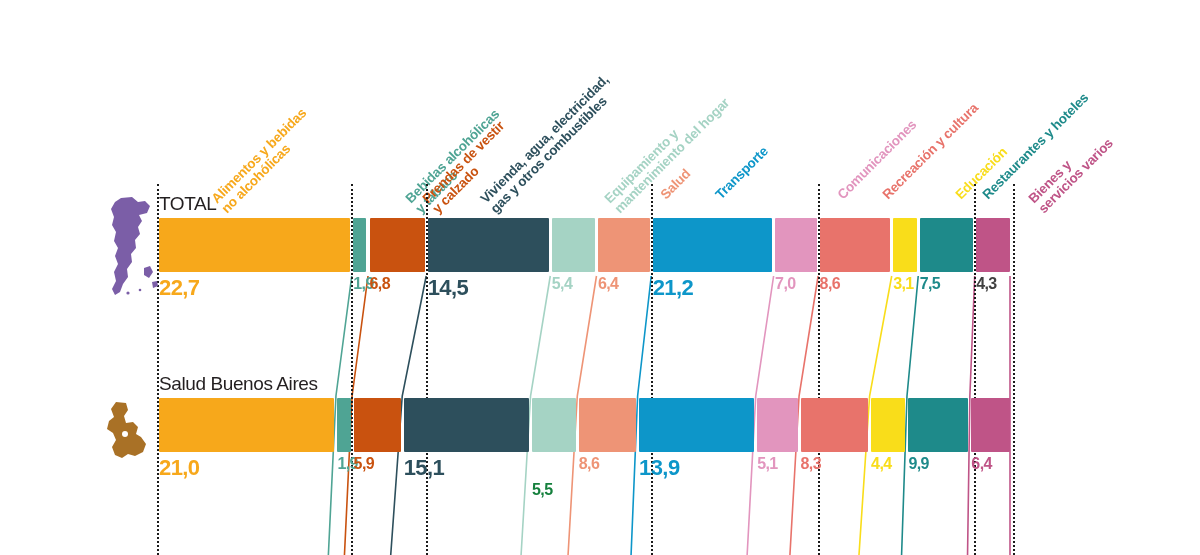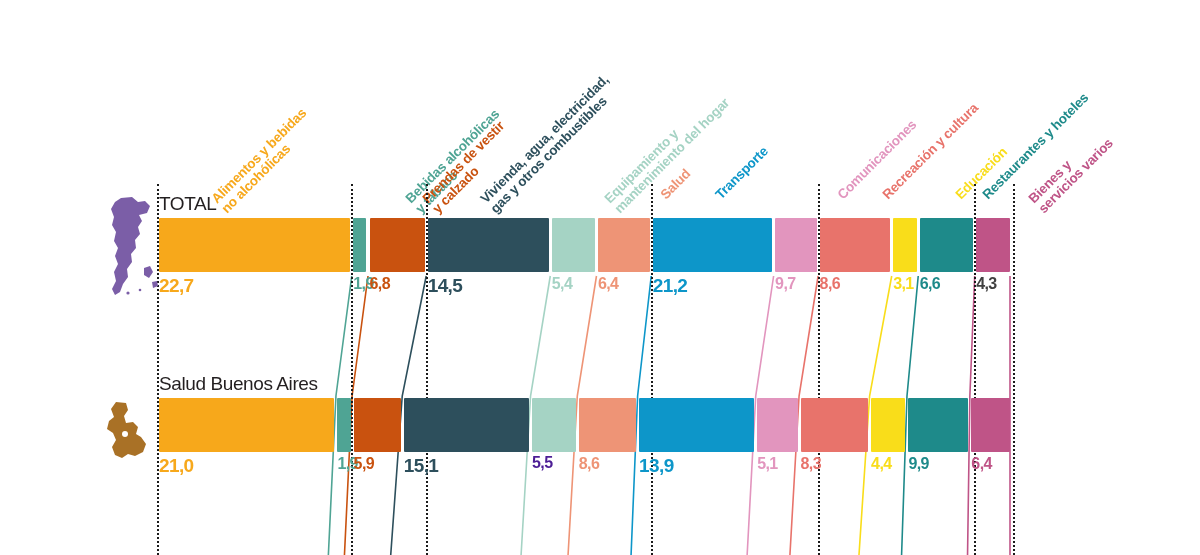--- a/index.html
+++ b/index.html
@@ -35,21 +35,21 @@
     letter-spacing: -0.4px;
   }
   .bar { position: absolute; height: 54px; }
   .seg {
     position: absolute; top: 0; height: 100%;
     border-radius: 1px;
   }
   .val {
     position: absolute;
     font-weight: bold;
-    font-size: 19px;
+    font-size: 22px;
     white-space: nowrap;
     letter-spacing: -0.6px;
   }
   .val.small { font-size: 16px; }
 
   
   .mapicon { position: absolute; }
 
   
   .dotline {
@@ -137,24 +137,24 @@
         <div class="seg" title="Bienes y servicios varios" style="left: 817.204px; width: 33.7956px; background: rgb(191, 84, 135);"></div>
       </div>
     <div id="vals-0">
         <div class="val" style="color: rgb(247, 168, 27); left: 159px; top: 275px;">22,7</div>
         <div class="val small" style="color: rgb(79, 164, 148); left: 353.246px; top: 275px;">1,9</div>
         <div class="val small" style="color: rgb(201, 82, 15); left: 369.505px; top: 275px;">6,8</div>
         <div class="val" style="color: rgb(45, 79, 92); left: 427.693px; top: 275px;">14,5</div>
         <div class="val small" style="color: rgb(165, 211, 196); left: 551.772px; top: 275px;">5,4</div>
         <div class="val small" style="color: rgb(238, 148, 118); left: 597.98px; top: 275px;">6,4</div>
         <div class="val" style="color: rgb(13, 150, 201); left: 652.745px; top: 275px;">21,2</div>
-        <div class="val small" style="color: rgb(226, 149, 190); left: 775.112px; top: 275px;">9,7</div>
+        <div class="val small" style="color: rgb(226, 149, 190); left: 775.112px; top: 275px;">7,0</div>
         <div class="val small" style="color: rgb(232, 115, 107); left: 819.609px; top: 275px;">8,6</div>
         <div class="val small" style="color: rgb(249, 221, 26); left: 893.2px; top: 275px;">3,1</div>
-        <div class="val small" style="color: rgb(30, 138, 138); left: 919.727px; top: 275px;">6,6</div>
+        <div class="val small" style="color: rgb(30, 138, 138); left: 919.727px; top: 275px;">7,5</div>
         <div class="val small" style="color: #404040; left: 976.204px; top: 275px;">4,3</div>
       </div>
   </div>
 
   <div class="row">
     <div class="mapicon" style="left:100px; top:400px;">
       <svg width="58" height="74" viewBox="0 0 58 74" aria-hidden="true">
         <path fill="#A97126" d="M16 2 L26 3 L28 10 L24 16 L26 23 L33 22 L38 27 L36 34
           L41 37 L46 44 L43 52 L35 56 L28 54 L22 58 L15 55 L12 47 L16 40 L13 33 L7 29
           L9 21 L14 17 L11 9 Z"></path>
@@ -174,21 +174,21 @@
         <div class="seg" title="Recreación y cultura" style="left: 641.562px; width: 67.5294px; background: rgb(232, 115, 107);"></div>
         <div class="seg" title="Educación" style="left: 712.092px; width: 34.3891px; background: rgb(249, 221, 26);"></div>
         <div class="seg" title="Restaurantes y hoteles" style="left: 749.481px; width: 59.8816px; background: rgb(30, 138, 138);"></div>
         <div class="seg" title="Bienes y servicios varios" style="left: 812.362px; width: 38.6378px; background: rgb(191, 84, 135);"></div>
       </div>
     <div id="vals-1">
         <div class="val" style="color: rgb(247, 168, 27); left: 159px; top: 455px;">21,0</div>
         <div class="val small" style="color: rgb(79, 164, 148); left: 337.448px; top: 455px;">1,9</div>
         <div class="val small" style="color: rgb(201, 82, 15); left: 353.593px; top: 455px;">5,9</div>
         <div class="val" style="color: rgb(45, 79, 92); left: 403.728px; top: 455px;">15,1</div>
-        <div class="val small" style="color: #4c1d95; left: 532.041px; top: 454px;">5,5</div>
+        <div class="val small" style="color: #15803d; left: 532.041px; top: 481px;">5,5</div>
         <div class="val small" style="color: rgb(238, 148, 118); left: 578.777px; top: 455px;">8,6</div>
         <div class="val" style="color: rgb(13, 150, 201); left: 639.109px; top: 455px;">13,9</div>
         <div class="val small" style="color: rgb(226, 149, 190); left: 757.225px; top: 455px;">5,1</div>
         <div class="val small" style="color: rgb(232, 115, 107); left: 800.562px; top: 455px;">8,3</div>
         <div class="val small" style="color: rgb(249, 221, 26); left: 871.092px; top: 455px;">4,4</div>
         <div class="val small" style="color: rgb(30, 138, 138); left: 908.481px; top: 455px;">9,9</div>
         <div class="val small" style="color: rgb(191, 84, 135); left: 971.362px; top: 455px;">6,4</div>
       </div>
   </div>
 

